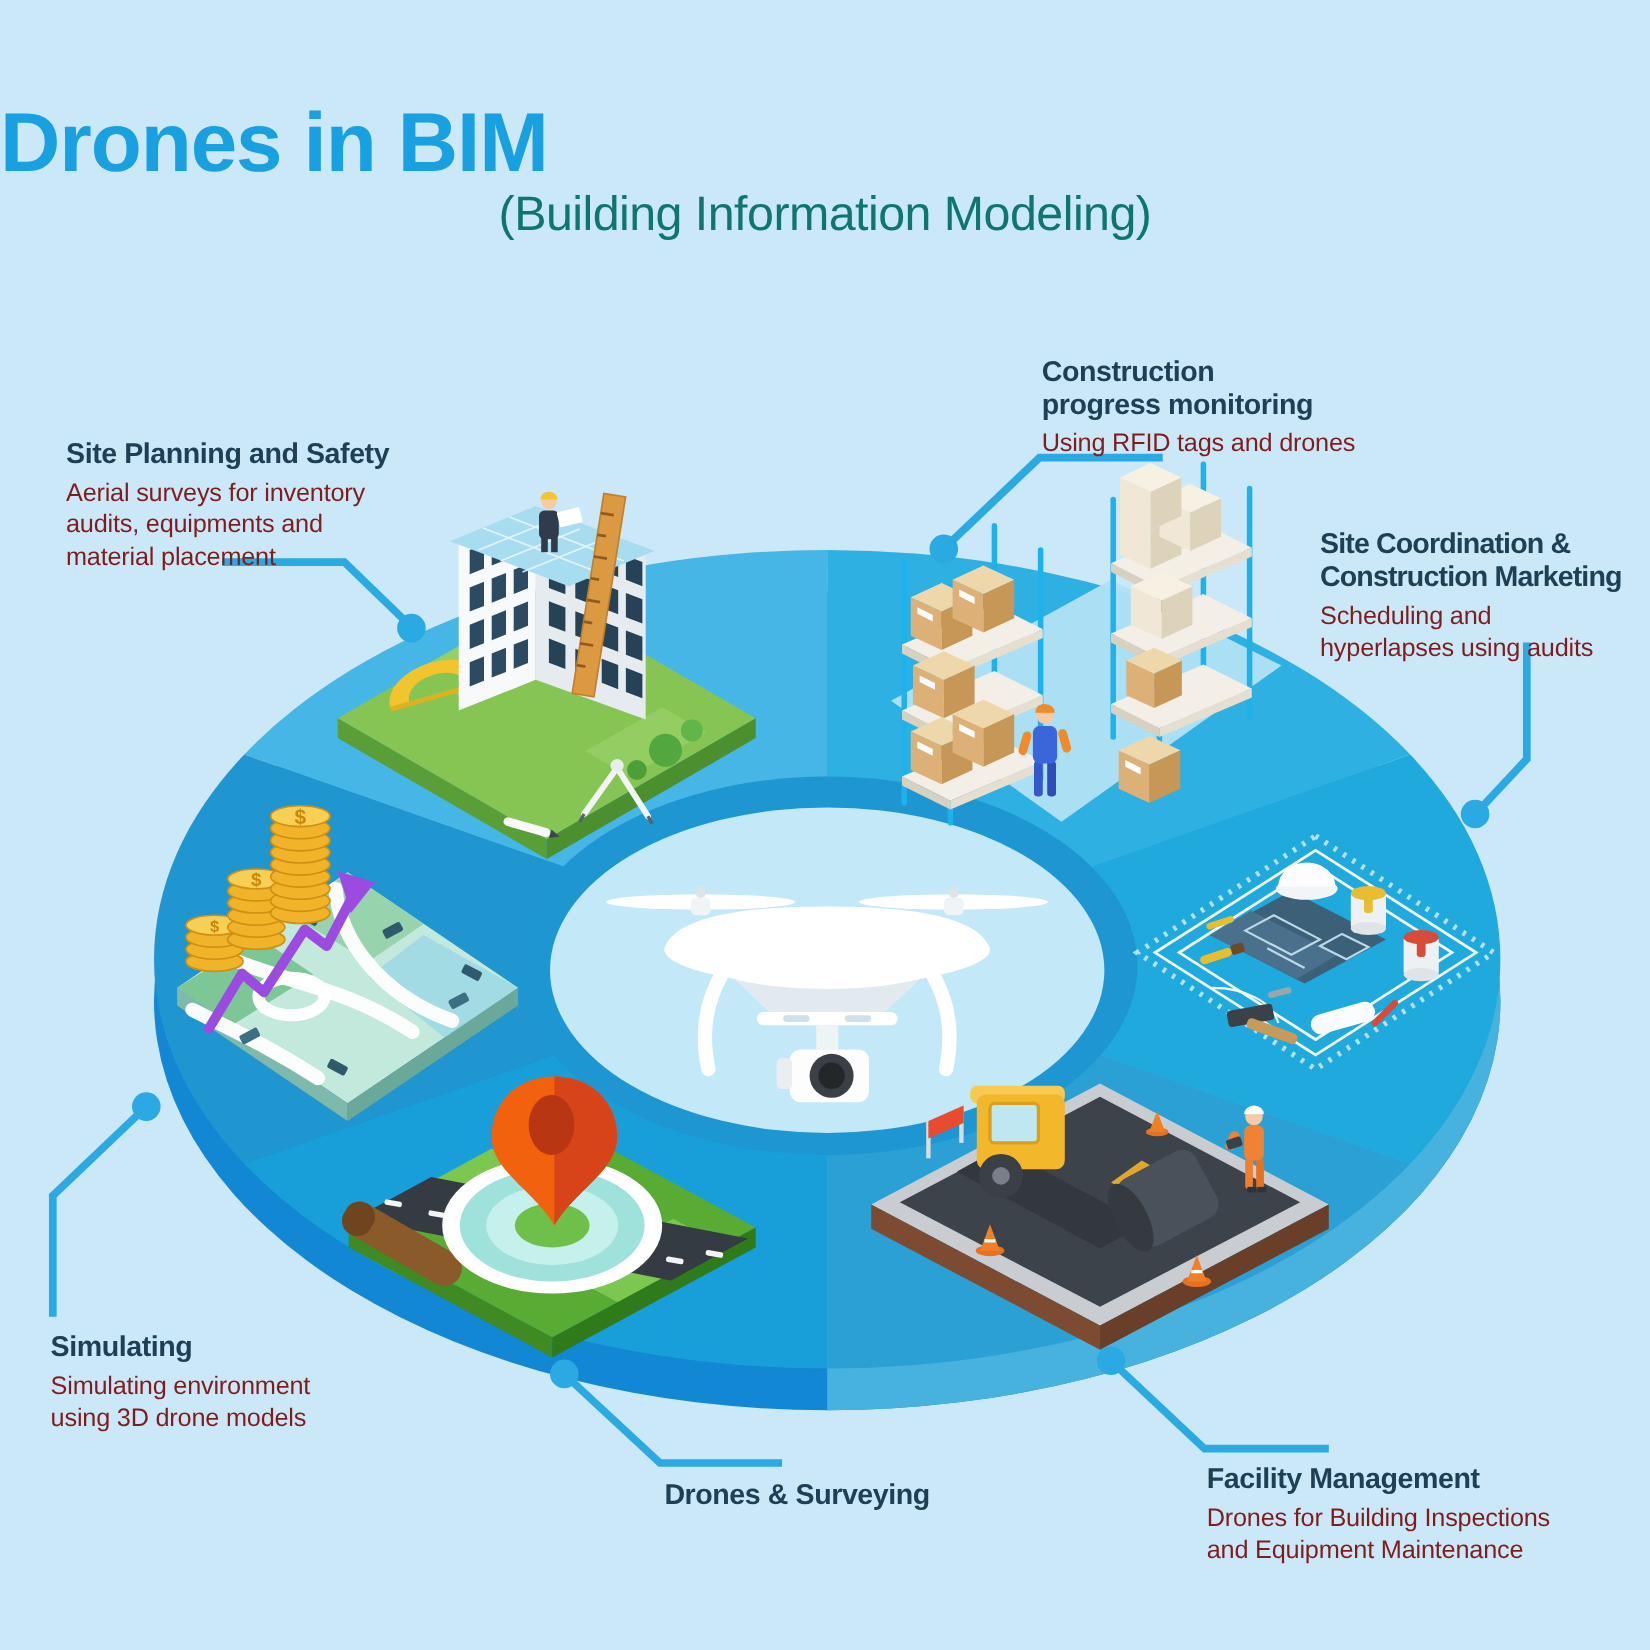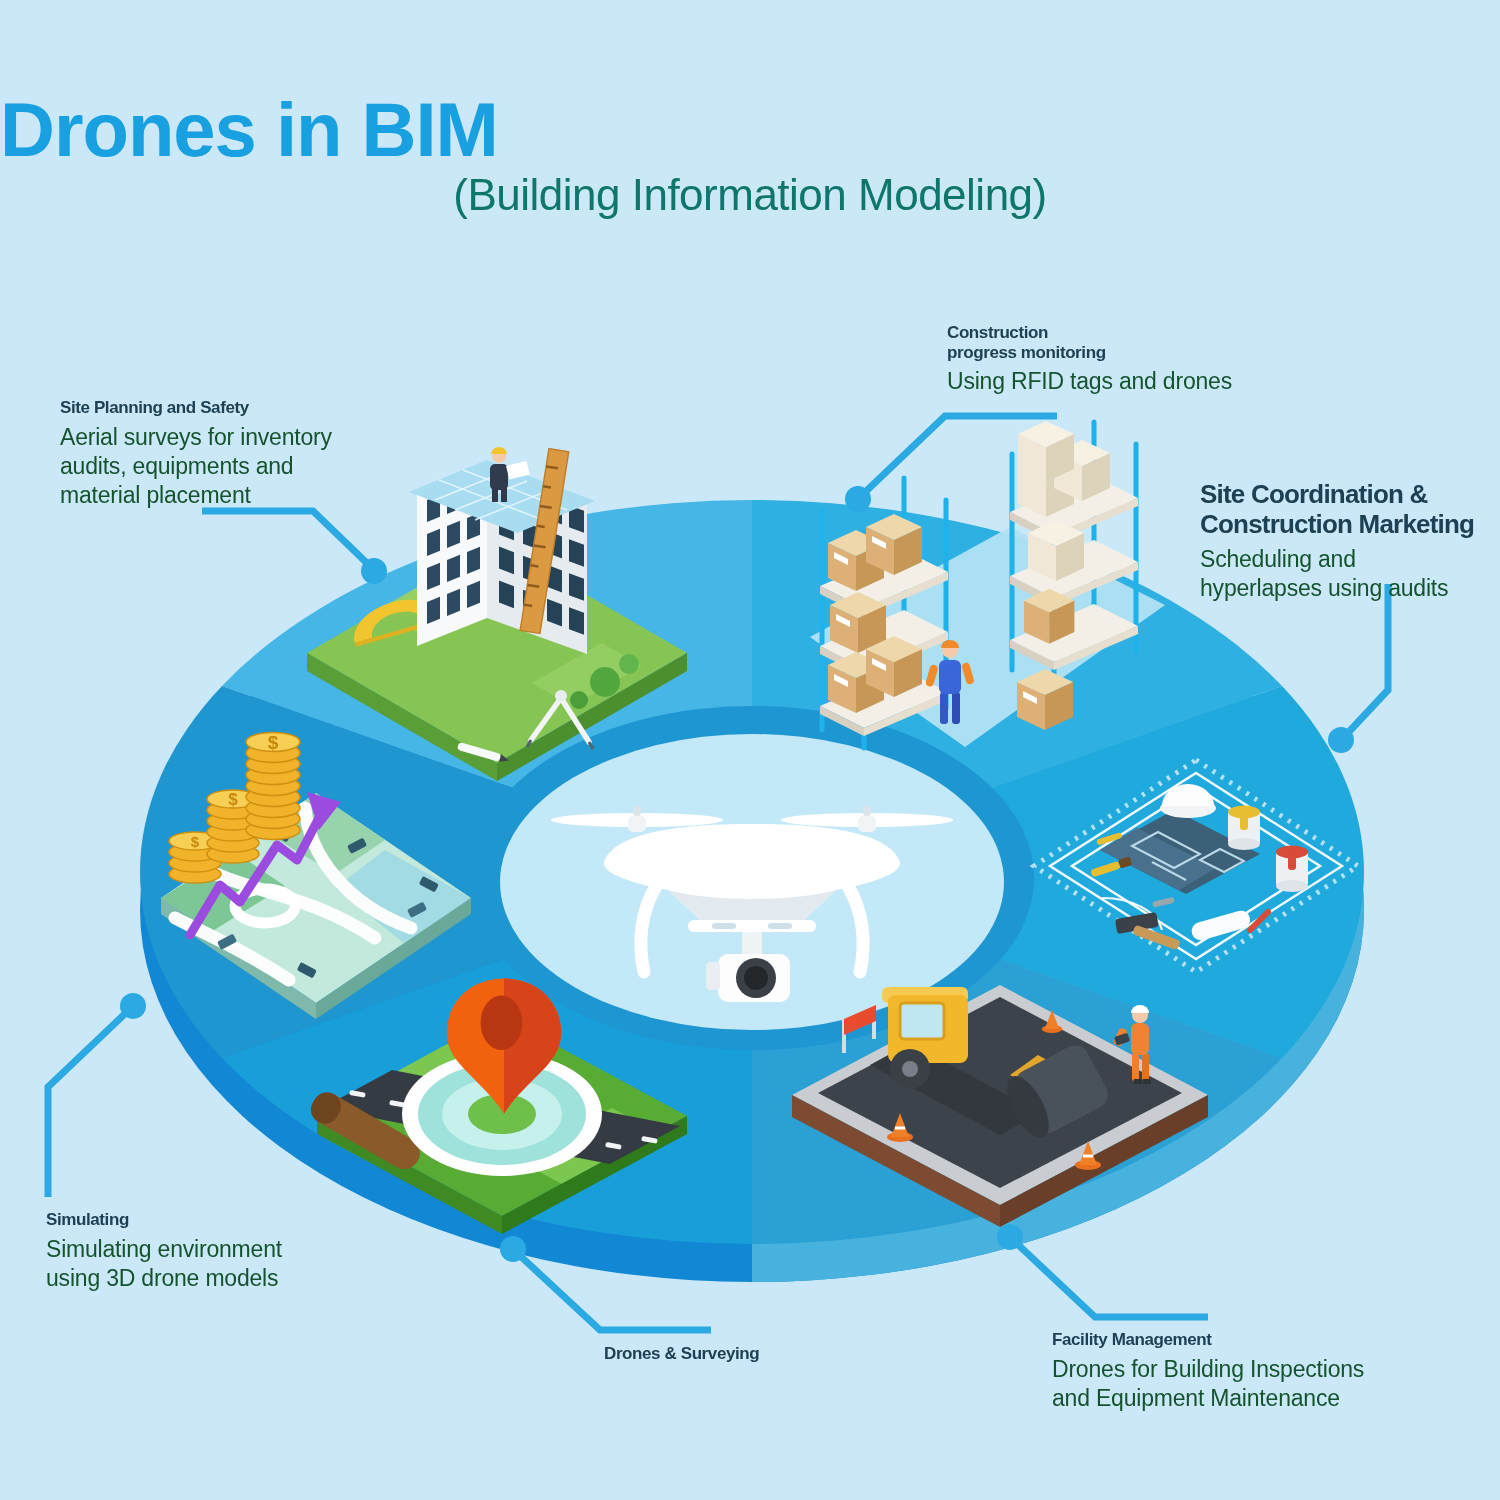--- a/index.html
+++ b/index.html
@@ -13,34 +13,34 @@
   .title{
     position:absolute;top:86px;left:0;width:100%;text-align:left;
     font-size:76px;font-weight:700;color:#18a0e0;letter-spacing:-1px;
   }
   .subtitle{
     position:absolute;top:170px;left:0;width:100%;text-align:center;
     font-size:44px;font-weight:400;color:#0f766e;letter-spacing:-0.5px;
   }
   .label{position:absolute;}
   .label h2{
-    margin:0 0 5px 0;font-size:17px;font-weight:700;color:#1d4054;
+    margin:0 0 5px 0;font-size:26px;font-weight:700;color:#1d4054;
     line-height:1.15;white-space:pre-line;letter-spacing:-0.4px;
   }
   .label p{
-    margin:0;font-size:23px;font-weight:400;color:#14532d;
+    margin:0;font-size:23px;font-weight:400;color:#7f1d1d;
     line-height:1.28;white-space:pre-line;letter-spacing:-0.2px;
   }
   .label-1{left:60px;top:398px;}
   .label-2{left:947px;top:323px;}
   .label-3{left:1200px;top:468px;}
   .label-3 h2{font-size:26px;letter-spacing:-0.8px;margin-top:12px;}
   .label-4{left:46px;top:1210px;}
   .label-5{left:604px;top:1344px;}
-  .label-6{left:1052px;top:1330px;}
+  .label-6{left:1097px;top:1330px;}
 </style>
 </head>
 <body>
 
 <div class="canvas">
 
   <svg class="diagram" viewBox="0 0 1500 1500">
 
     <g>
 

